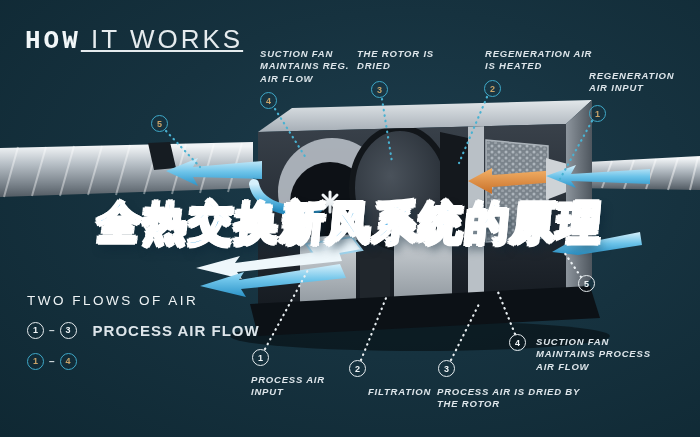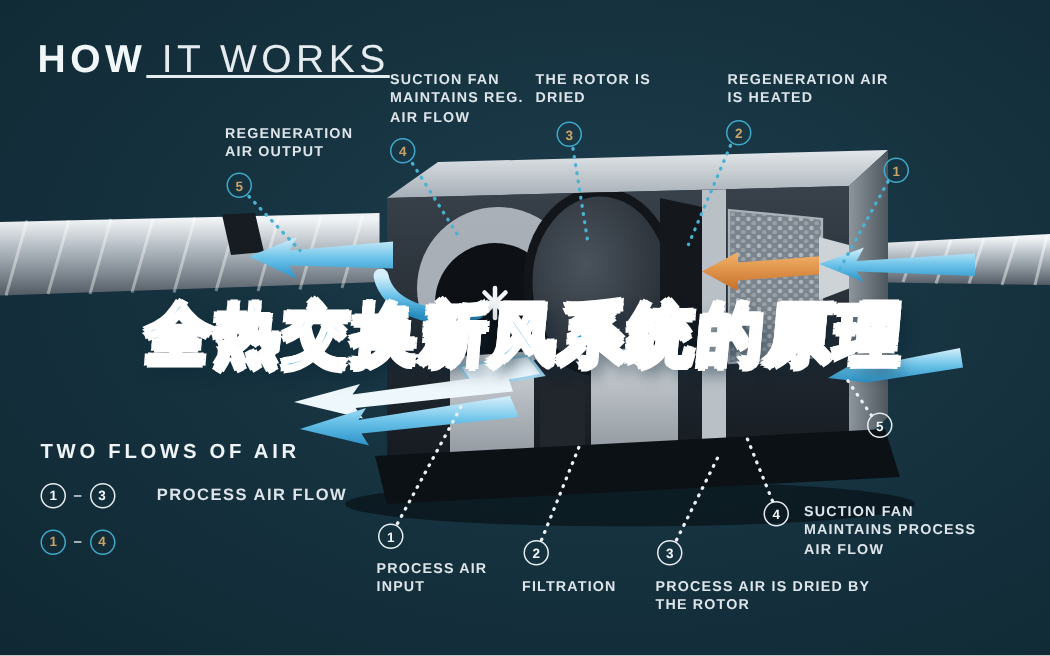--- a/index.html
+++ b/index.html
@@ -2,33 +2,33 @@
 <html><head>
 <meta charset="utf-8">
 <style>
   html,body{margin:0;padding:0;}
   body{width:700px;height:437px;overflow:hidden;font-family:"Liberation Sans","DejaVu Sans",sans-serif;}
   .stage{position:relative;width:700px;height:437px;
     background:radial-gradient(ellipse at 58% 42%, #1d3d4d 0%, #16323f 48%, #0f2833 100%);
     overflow:hidden;}
   .scene{position:absolute;left:0;top:0;width:700px;height:437px;display:block;}
   .page-title{position:absolute;left:25px;top:24px;color:#f1f6f8;font-size:26px;letter-spacing:3px;white-space:nowrap;}
-  .page-title .t-bold{font-weight:700;}
+  .page-title .t-bold{font-weight:700;font-family:Liberation Mono, monospace;}
   .page-title .t-light{font-weight:300;opacity:.95;text-decoration:underline;}
-  .co-label{position:absolute;color:#dde5ea;font-size:9.5px;font-weight:700;letter-spacing:.8px;line-height:1.3;text-transform:uppercase;}
+  .co-label{position:absolute;color:#dde5ea;font-size:9.5px;font-weight:700;letter-spacing:.8px;line-height:1.3;text-transform:uppercase;font-style:italic;}
   .co-circle{position:absolute;width:17px;height:17px;border-radius:50%;display:flex;align-items:center;justify-content:center;
     font-size:9px;font-weight:700;box-sizing:border-box;}
   .co-circle.reg{border:1.7px solid #3fa9c9;color:#c9a368;}
   .co-circle.proc{border:1.7px solid #e6ecef;color:#f0f5f7;}
   .legend{position:absolute;left:27px;top:293px;}
-  .legend-heading{color:#eef3f5;font-size:13.5px;font-weight:700;letter-spacing:2.5px;white-space:nowrap;}
+  .legend-heading{color:#eef3f5;font-size:13.5px;font-weight:400;letter-spacing:2.5px;white-space:nowrap;}
   .legend-row{display:flex;align-items:center;margin-top:13px;height:18px;}
   .legend-row .co-circle{position:static;flex:0 0 auto;}
   .legend-dash{color:#cfd9de;font-weight:700;margin:0 5px;font-size:10px;}
-  .legend-label{color:#dde5ea;font-size:11px;font-weight:700;letter-spacing:1px;margin-left:28px;white-space:nowrap;}
+  .legend-label{color:#dde5ea;font-size:15px;font-weight:700;letter-spacing:1px;margin-left:16px;white-space:nowrap;}
   .overlay-title{position:absolute;left:50px;top:194px;width:600px;text-align:center;
     font-size:44px;font-weight:900;color:#1f9ae0;letter-spacing:2px;
     -webkit-text-stroke:2px #ffffff;
     text-shadow:-2px -2px 0 #fff,2px -2px 0 #fff,-2px 2px 0 #fff,2px 2px 0 #fff,0 -3px 0 #fff,0 3px 0 #fff,
       4px 6px 10px rgba(8,35,52,.75);
     transform:skewX(-5deg);white-space:nowrap;}
 </style>
 </head>
 <body>
 
@@ -176,39 +176,39 @@
       <line x1="581" y1="277" x2="564" y2="252"></line>
     </g>
   </svg>
 
   <div class="overlay-title">全热交换新风系统的原理</div>
 
   <div class="page-title">
     <span class="t-bold">HOW</span><span class="t-light"> IT WORKS</span>
   </div>
 
-  <div class="co-label" style="left:150px;top:84px;width:100px;">REGENERATION AIR OUTPUT</div>
   <div class="co-circle reg" style="left:151px;top:115px;">5</div>
 
   <div class="co-label" style="left:260px;top:48px;width:90px;">SUCTION FAN MAINTAINS REG. AIR FLOW</div>
   <div class="co-circle reg" style="left:260px;top:92px;">4</div>
 
   <div class="co-label" style="left:357px;top:48px;width:80px;">THE ROTOR IS DRIED</div>
   <div class="co-circle reg" style="left:371px;top:81px;">3</div>
 
   <div class="co-label" style="left:485px;top:48px;width:118px;">REGENERATION AIR IS HEATED</div>
   <div class="co-circle reg" style="left:484px;top:80px;">2</div>
 
+  <div class="co-label" style="left:589px;top:70px;width:100px;">REGENERATION AIR INPUT</div>
   <div class="co-circle reg" style="left:589px;top:105px;">1</div>
 
   <div class="co-circle proc" style="left:252px;top:349px;">1</div>
   <div class="co-label" style="left:251px;top:374px;width:85px;">PROCESS AIR INPUT</div>
 
   <div class="co-circle proc" style="left:349px;top:360px;">2</div>
-  <div class="co-label" style="left:348px;top:386px;width:72px;">FILTRATION</div>
+  <div class="co-label" style="left:368px;top:386px;width:72px;">FILTRATION</div>
 
   <div class="co-circle proc" style="left:438px;top:360px;">3</div>
   <div class="co-label" style="left:437px;top:386px;width:150px;">PROCESS AIR IS DRIED BY THE ROTOR</div>
 
   <div class="co-circle proc" style="left:509px;top:334px;">4</div>
   <div class="co-label" style="left:536px;top:336px;width:125px;">SUCTION FAN MAINTAINS PROCESS AIR FLOW</div>
 
   <div class="co-circle proc" style="left:578px;top:275px;">5</div>
 
   <div class="legend">

